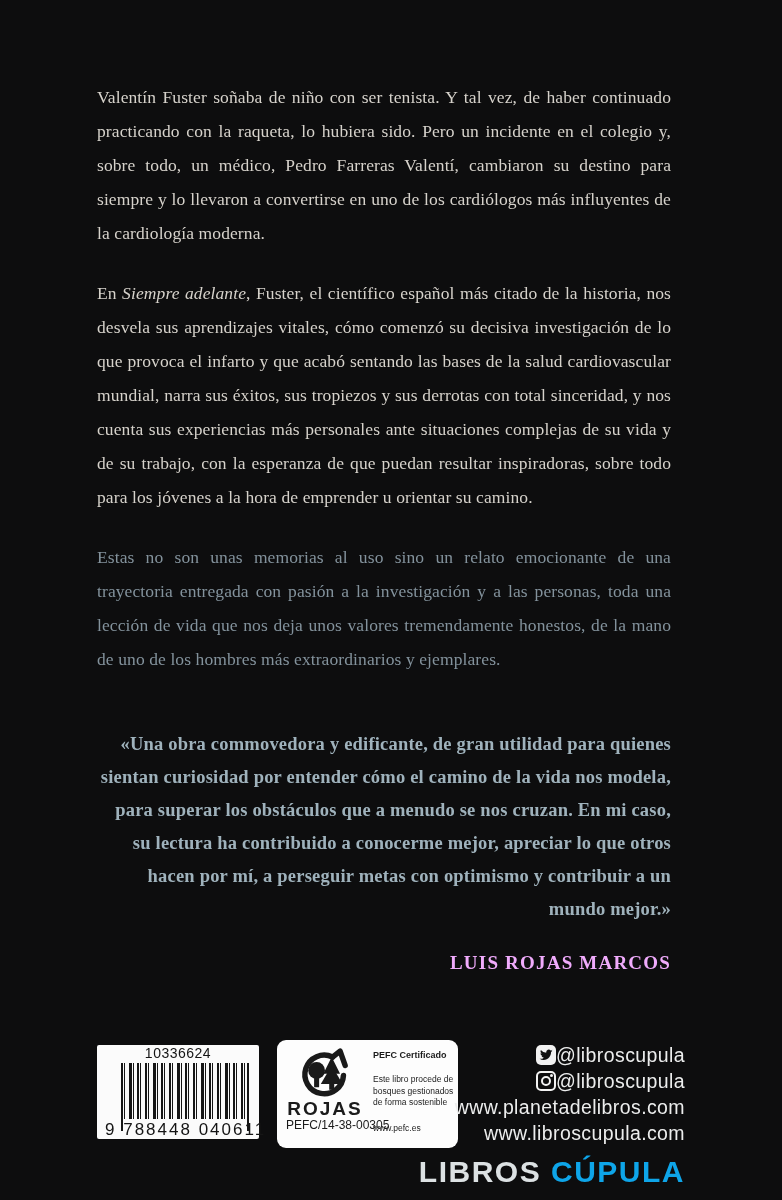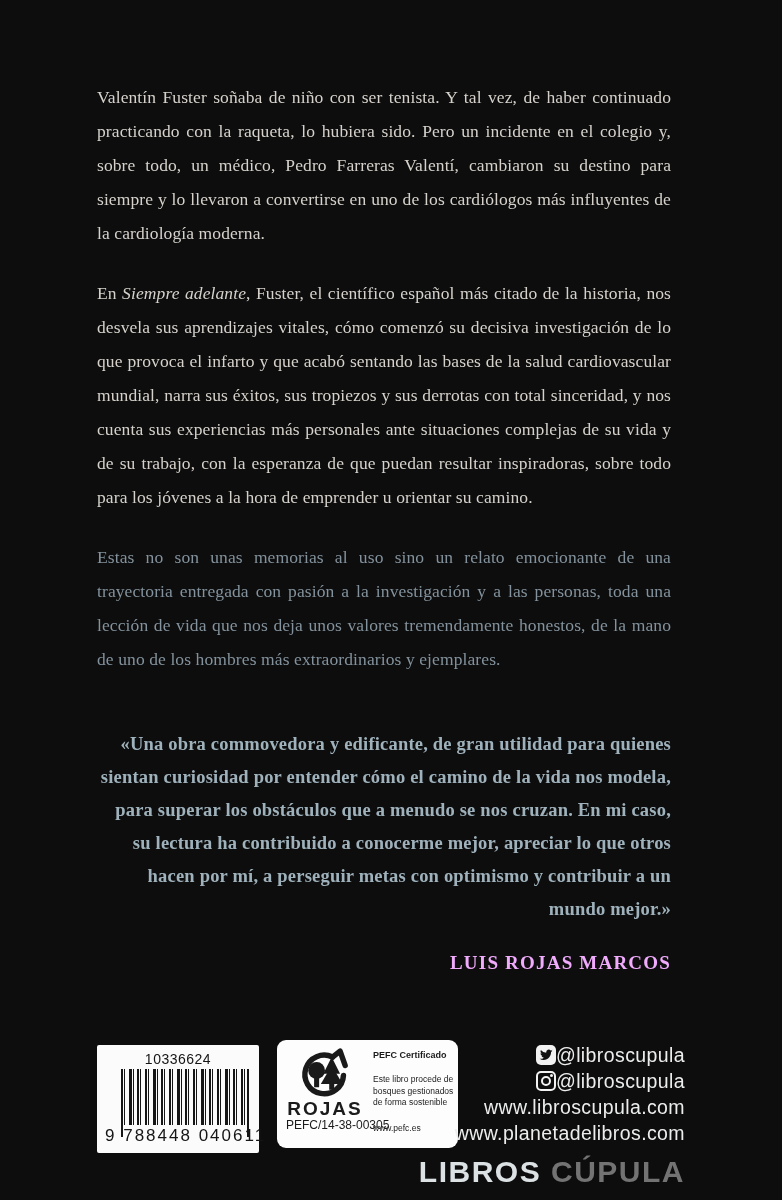--- a/index.html
+++ b/index.html
@@ -38,26 +38,26 @@
     margin-top: 14px;
     color: #f0abfc;
     font-weight: bold;
     font-size: 19px;
     letter-spacing: 1.2px;
     text-align: right;
   }
   
   .barcode-box {
     position: absolute; left: 97px; top: 1045px;
-    width: 162px; height: 108px;
+    width: 162px; height: 94px;
     background: #fbfbfb; border-radius: 2px;
     font-family: "Liberation Sans", sans-serif;
     color: #151515;
     box-sizing: border-box;
-    padding-top: 6px;
+    padding-top: 0;
   }
   .bc-top { text-align: center; font-size: 14px; letter-spacing: .5px; line-height: 16px; }
   .bc-bars {
     height: 56px; margin: 2px 10px 0 24px;
     position: relative;
     background: repeating-linear-gradient(90deg,
       #161616 0 2px, transparent 2px 3px,
       #161616 3px 4px, transparent 4px 8px,
       #161616 8px 11px, transparent 11px 12px,
       #161616 12px 13px, transparent 13px 16px,
@@ -178,24 +178,24 @@
             <path fill="#101010" d="M23.4 4.8c-.8.36-1.66.6-2.56.72a4.5 4.5 0 0 0 1.97-2.48c-.87.52-1.83.9-2.85 1.1A4.48 4.48 0 0 0 12.3 7.2c0 .35.04.7.11 1.03A12.72 12.72 0 0 1 3.17 3.5a4.48 4.48 0 0 0 1.39 5.98 4.44 4.44 0 0 1-2.03-.56v.06c0 2.17 1.54 3.98 3.59 4.4-.66.18-1.36.2-2.03.07a4.49 4.49 0 0 0 4.19 3.11A9 9 0 0 1 1 18.42a12.68 12.68 0 0 0 6.87 2.01c8.24 0 12.75-6.83 12.75-12.75l-.01-.58a9.1 9.1 0 0 0 2.23-2.32z"></path>
           </svg>
       </span>
       <span>@libroscupula</span>
     </div>
     <div class="social-row">
       <span class="ig-icon"></span>
       <span>@libroscupula</span>
     </div>
     <div class="social-row">
+      <span>www.planetadelibros.com</span>
+    </div>
+    <div class="social-row">
       <span>www.libroscupula.com</span>
-    </div>
-    <div class="social-row">
-      <span>www.planetadelibros.com</span>
     </div>
     <div class="publisher-logo">
       <span>LIBROS</span>
-      <span style="color: #737373;">CÚPULA</span>
+      <span style="color: #0ea5e9;">CÚPULA</span>
     </div>
   </div>
 
 </main>
 
 </body></html>

